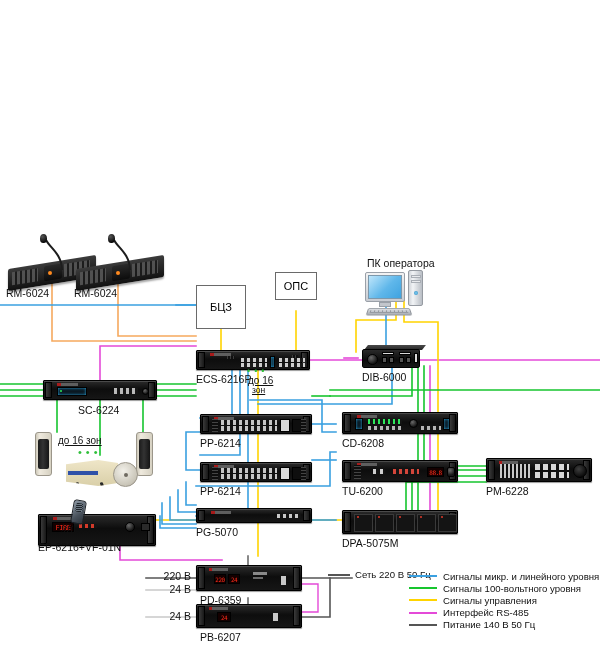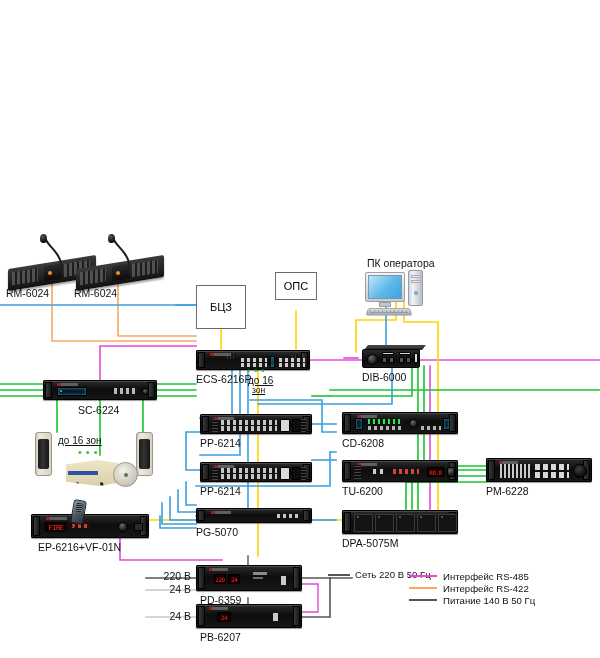--- a/index.html
+++ b/index.html
@@ -389,21 +389,21 @@
     <div class="btnpad" style="left:74px;top:3px;width:19px;height:18px;background:#141414;border:1px solid #3a3a3a;" data-name="amp-module-4"></div>
     <div class="btnpad" style="left:95px;top:3px;width:19px;height:18px;background:#141414;border:1px solid #3a3a3a;" data-name="amp-module-5"></div>
     <div class="led" style="left:14px;top:5px;background:#e03a2a;" data-name="module-led"></div>
     <div class="led" style="left:35px;top:5px;background:#e03a2a;" data-name="module-led"></div>
     <div class="led" style="left:56px;top:5px;background:#e03a2a;" data-name="module-led"></div>
     <div class="led" style="left:77px;top:5px;background:#e03a2a;" data-name="module-led"></div>
     <div class="led" style="left:98px;top:5px;background:#e03a2a;" data-name="module-led"></div>
   </div>
   <div class="lbl" style="left:342px;top:538px;" data-name="label-dpa-5075m">DPA-5075M</div>
 
-  <div class="rack" style="left:31px;top:514px;width:118px;height:24px;" data-name="device-ep-6216">
+  <div class="rack" style="left:38px;top:514px;width:118px;height:32px;" data-name="device-ep-6216">
     <div class="ear l" data-name="rack-ear-left"></div>
     <div class="ear r" data-name="rack-ear-right"></div>
     <div class="brand" data-name="brand-logo"></div>
     <div class="redled" style="left:13px;top:7px;width:22px;height:10px;font-size:7px;line-height:10px;" data-name="fire-indicator">FIRE</div>
     <div class="btnpad" style="left:40px;top:9px;width:18px;height:4px;
         background:repeating-linear-gradient(90deg,#d23a2a 0 3px,#141414 3px 6px);border:0;" data-name="alarm-leds"></div>
     <div class="knob" style="left:86px;top:7px;width:10px;height:10px;" data-name="selector-knob"></div>
     <div class="btnpad" style="left:102px;top:8px;width:9px;height:8px;background:#2a2a2a;" data-name="control-button"></div>
   </div>
   <div class="hhm" style="left:72px;top:500px;transform:rotate(10deg);" data-name="handheld-microphone">
@@ -443,26 +443,34 @@
     }
   </style>
 
   <div class="net-row" data-name="mains-note">
     <div class="sw" data-name="mains-swatch" style="border-top-color: rgb(85, 85, 85);"></div>
     <div class="tx" data-name="mains-label">Сеть 220 В 50 Гц</div>
   </div>
 
   <div id="legend" data-name="legend">
     <div class="leg-row" data-name="legend-item">
+      <div class="leg-swatch" data-name="legend-swatch-0" style="border-top-color: rgb(58, 160, 224);"></div>
+      <div class="leg-text" data-name="legend-label-0">Сигналы микр. и линейного уровня</div>
+    </div>
+    <div class="leg-row" data-name="legend-item">
+      <div class="leg-swatch" data-name="legend-swatch-1" style="border-top-color: rgb(22, 197, 46);"></div>
+      <div class="leg-text" data-name="legend-label-1">Сигналы 100-вольтного уровня</div>
+    </div>
+    <div class="leg-row" data-name="legend-item">
+      <div class="leg-swatch" data-name="legend-swatch-2" style="border-top-color: rgb(255, 212, 0);"></div>
+      <div class="leg-text" data-name="legend-label-2">Сигналы управления</div>
+    </div>
+    <div class="leg-row" data-name="legend-item">
       <div class="leg-swatch" data-name="legend-swatch-3" style="border-top-color: rgb(228, 74, 216);"></div>
       <div class="leg-text" data-name="legend-label-3">Интерфейс RS-485</div>
-    </div>
-    <div class="leg-row" data-name="legend-item">
-      <div class="leg-swatch" data-name="legend-swatch-4" style="border-top-color: rgb(246, 169, 94);"></div>
-      <div class="leg-text" data-name="legend-label-4">Интерфейс RS-422</div>
     </div>
     <div class="leg-row" data-name="legend-item">
       <div class="leg-swatch" data-name="legend-swatch-5" style="border-top-color: rgb(85, 85, 85);"></div>
       <div class="leg-text" data-name="legend-label-5">Питание 140 В 50 Гц</div>
     </div>
   </div>
 
 </div>
 
 </body></html>

